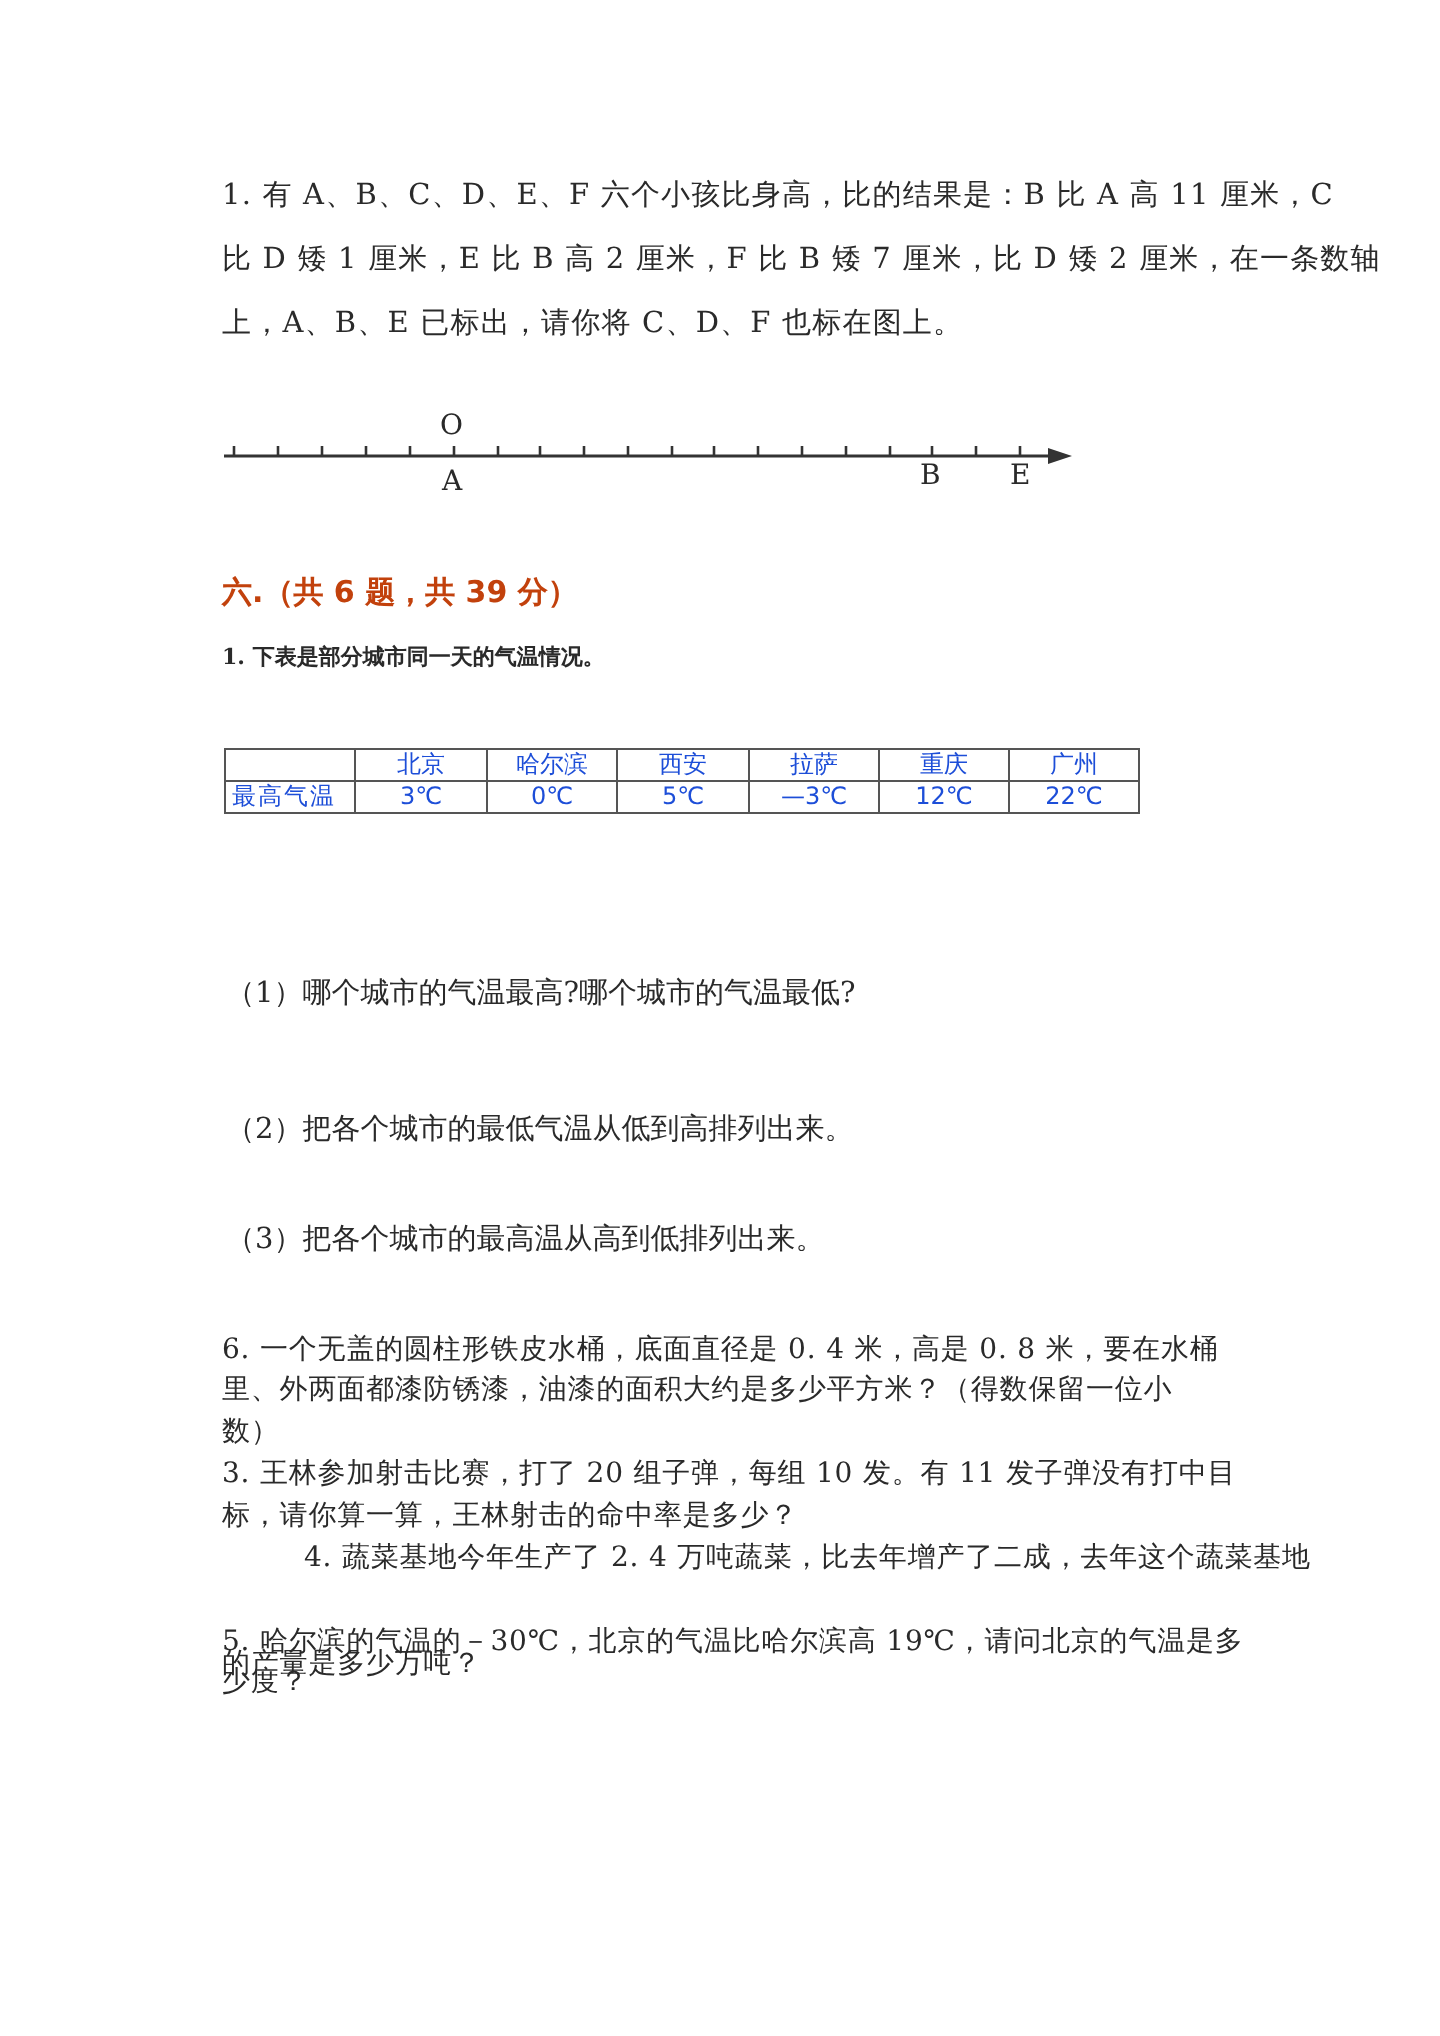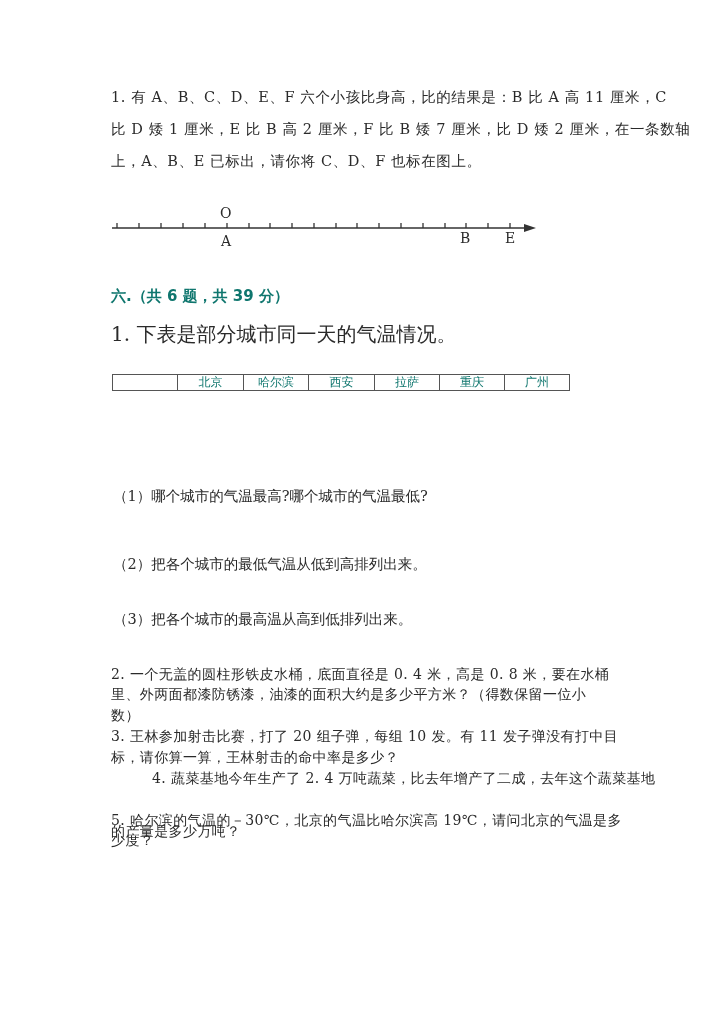--- a/index.html
+++ b/index.html
@@ -1,31 +1,31 @@
 <!DOCTYPE html>
 <html><head>
 <meta charset="utf-8">
 <style>
   html, body { margin: 0; padding: 0; background: #ffffff; }
   body { width: 720px; height: 1018px; position: relative; overflow: hidden;
          font-family: "DejaVu Serif", "Liberation Serif", serif; color: #2a2a2a; }
   .abs { position: absolute; white-space: nowrap; }
   .p1 { left: 111px; font-size: 14.5px; letter-spacing: 0.6px; }
   .sec-title { left: 111px; top: 287px; font-size: 15px; font-weight: bold;
-               font-family: "DejaVu Sans", "Liberation Sans", sans-serif; color: #0f766e; text-align: center; }
-  .q-intro { left: 111px; top: 321px; font-size: 20px; }
+               font-family: "DejaVu Sans", "Liberation Sans", sans-serif; color: #c2410c; text-align: center; }
+  .q-intro { left: 111px; top: 321px; font-size: 11px; font-weight: bold; }
   .sub { left: 113px; font-size: 14.5px; margin-top: 21px; }
   .pq { left: 111px; font-size: 14px; letter-spacing: 0.4px; }
 
   
   #numline { position: absolute; left: 0; top: 0; width: 720px; height: 1018px; pointer-events: none; }
 
   
   table.temps { position: absolute; left: 112px; top: 374px; border-collapse: collapse;
-                font-family: "DejaVu Sans", "Liberation Sans", sans-serif; font-size: 12px; color: #0f766e; }
+                font-family: "DejaVu Sans", "Liberation Sans", sans-serif; font-size: 12px; color: #1d4ed8; }
   table.temps td { border: 1px solid #555; height: 15px; padding: 0; text-align: center; line-height: 15px; }
   table.temps td.rowhead { text-align: left; padding-left: 3px; letter-spacing: 1px; }
 </style>
 </head>
 <body>
 
 <div class="abs p1" style="top:88px;">1. 有 A、B、C、D、E、F 六个小孩比身高，比的结果是：B 比 A 高 11 厘米，C</div>
 <div class="abs p1" style="top:120px;">比 D 矮 1 厘米，E 比 B 高 2 厘米，F 比 B 矮 7 厘米，比 D 矮 2 厘米，在一条数轴</div>
 <div class="abs p1" style="top:152px;">上，A、B、E 已标出，请你将 C、D、F 也标在图上。</div>
 
@@ -67,28 +67,37 @@
   <tbody>
       <tr>
     <td style="width:64px;"></td>
     <td style="width:65px;">北京</td>
     <td style="width:64px;">哈尔滨</td>
     <td style="width:65px;">西安</td>
     <td style="width:64px;">拉萨</td>
     <td style="width:64px;">重庆</td>
     <td style="width:64px;">广州</td>
   </tr>
+  <tr>
+    <td class="rowhead">最高气温</td>
+    <td>3℃</td>
+    <td>0℃</td>
+    <td>5℃</td>
+    <td>—3℃</td>
+    <td>12℃</td>
+    <td>22℃</td>
+  </tr>
 </tbody>
   </table>
 
 <div class="abs sub" style="top:466px;">（1）哪个城市的气温最高?哪个城市的气温最低?</div>
 <div class="abs sub" style="top:534px;">（2）把各个城市的最低气温从低到高排列出来。</div>
 <div class="abs sub" style="top:589px;">（3）把各个城市的最高温从高到低排列出来。</div>
 
-<div class="abs pq" style="top:666px;">2. 一个无盖的圆柱形铁皮水桶，底面直径是 0. 4 米，高是 0. 8 米，要在水桶</div>
+<div class="abs pq" style="top:666px;">6. 一个无盖的圆柱形铁皮水桶，底面直径是 0. 4 米，高是 0. 8 米，要在水桶</div>
 <div class="abs pq" style="top:686px;">里、外两面都漆防锈漆，油漆的面积大约是多少平方米？（得数保留一位小</div>
 <div class="abs pq" style="top:707px;">数）</div>
 <div class="abs pq" style="top:728px;">3. 王林参加射击比赛，打了 20 组子弹，每组 10 发。有 11 发子弹没有打中目</div>
 <div class="abs pq" style="top:749px;">标，请你算一算，王林射击的命中率是多少？</div>
 <div class="abs pq" style="top:770px;margin-left:41px;">4. 蔬菜基地今年生产了 2. 4 万吨蔬菜，比去年增产了二成，去年这个蔬菜基地</div>
 <div class="abs pq" style="top:791px;margin-top:32px;">的产量是多少万吨？</div>
 <div class="abs pq" style="top:812px;">5. 哈尔滨的气温的－30℃，北京的气温比哈尔滨高 19℃，请问北京的气温是多</div>
 <div class="abs pq" style="top:832px;">少度？</div>
 
 </body></html>

